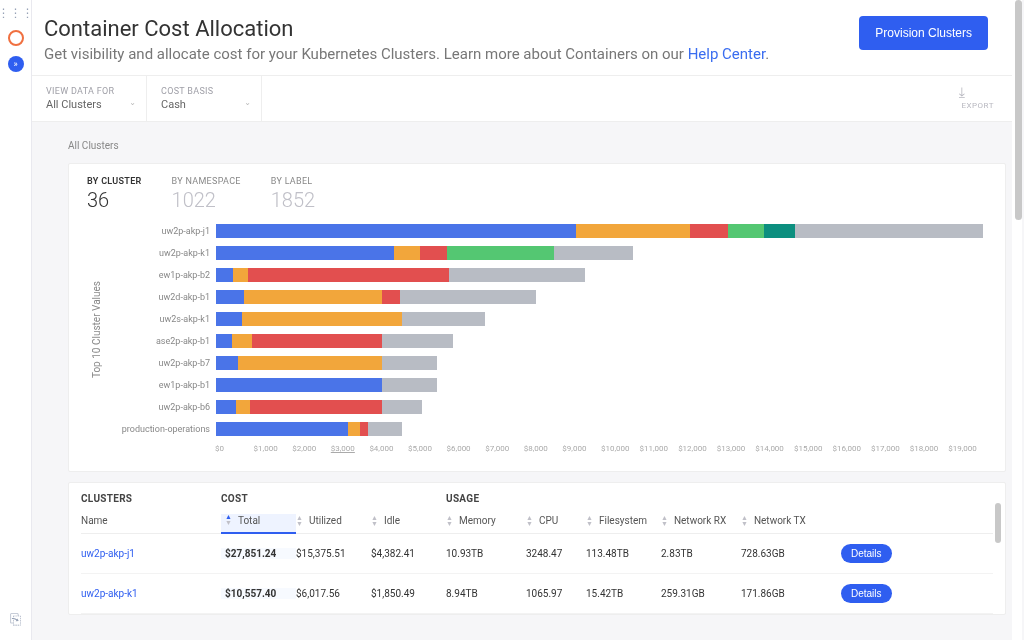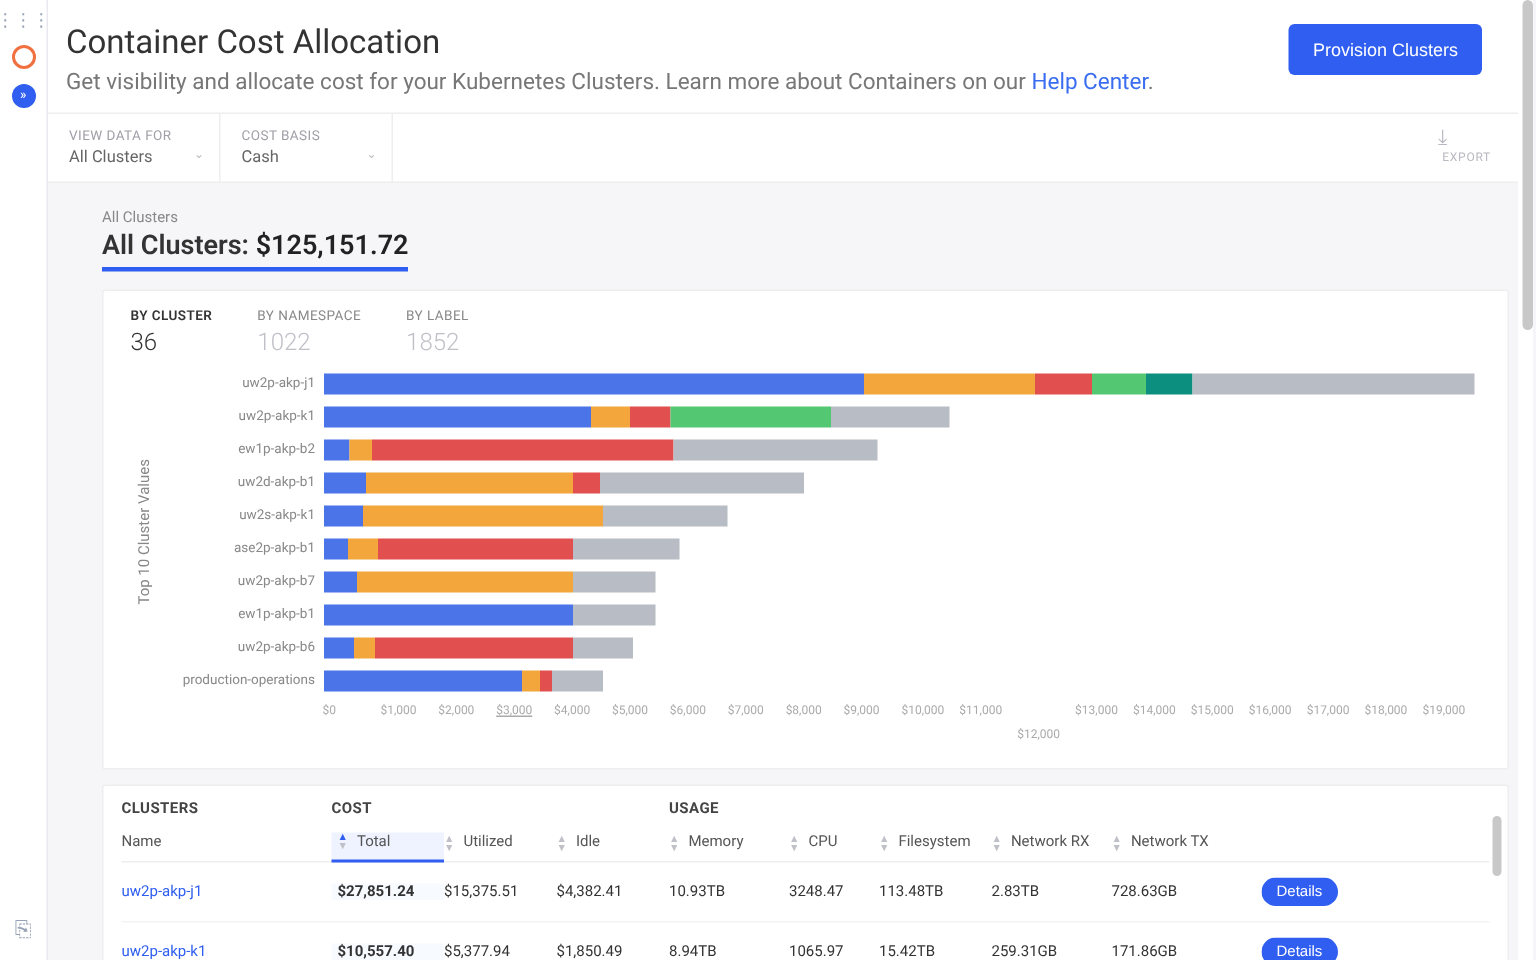--- a/index.html
+++ b/index.html
@@ -81,21 +81,21 @@
   .big-total { font-size:18px; font-weight:600; color:#333; display:inline-block; border-bottom:3px solid #2f5ef0; padding-bottom:4px; }
   .big-total .amt { color:#222; }
   .chart-card {
     background:#fff; margin-top:12px; padding:12px 18px 18px 18px;
     border:1px solid #eee; border-radius:2px;
     position:relative;
   }
   .metric-row { display:flex; gap:30px; margin-bottom:6px;}
   .metric-row .metric { }
   .metric .m-label { font-size:9px; color:#888; letter-spacing:0.3px; }
-  .metric .m-value { font-size:16px; font-weight:300; color:#c0c0c8; margin-top:2px;}
+  .metric .m-value { font-size:20px; font-weight:300; color:#c0c0c8; margin-top:2px;}
   .metric.active .m-label { color:#333; font-weight:600; }
   .metric.active .m-value { color:#333; }
   .chart-wrap { display:flex; margin-top:8px; }
   .y-axis-label {
     writing-mode: vertical-rl; transform: rotate(180deg);
     font-size:10px; color:#888; padding:0 4px; align-self:center;
   }
   .bar-labels { width:110px; }
   .bar-labels .bl { height:22px; display:flex; align-items:center; justify-content:flex-end; font-size:9px; color:#888; padding-right:6px;}
   .bars-area { flex:1; position:relative; }
@@ -185,23 +185,20 @@
       <div class="chev">⌄</div>
     </div>
     <div class="export-cell">
       <div class="eicon">⤓</div>
       <div class="elabel">EXPORT</div>
     </div>
   </div>
 
   <div class="content-area">
     <div class="crumb">All Clusters</div>
-    <div class="big-total">
-      <span>All Clusters: </span><span class="amt">$125,151.72</span>
-    </div>
 
     <div class="chart-card">
       <div class="metric-row" id="metric-row">
           <div class="metric active">
             <div class="m-label">BY CLUSTER</div>
                  <div class="m-value">36</div>
           </div>
           <div class="metric">
             <div class="m-label">BY NAMESPACE</div>
                  <div class="m-value">1022</div>
@@ -317,21 +314,21 @@
             <div class="xt" style="width: 5%;">$2,000</div>
             <div class="xt" style="width: 5%; text-decoration: underline;">$3,000</div>
             <div class="xt" style="width: 5%;">$4,000</div>
             <div class="xt" style="width: 5%;">$5,000</div>
             <div class="xt" style="width: 5%;">$6,000</div>
             <div class="xt" style="width: 5%;">$7,000</div>
             <div class="xt" style="width: 5%;">$8,000</div>
             <div class="xt" style="width: 5%;">$9,000</div>
             <div class="xt" style="width: 5%;">$10,000</div>
             <div class="xt" style="width: 5%;">$11,000</div>
-            <div class="xt" style="width: 5%; margin-top: 16px;">$12,000</div>
+            <div class="xt" style="width: 5%;">$12,000</div>
             <div class="xt" style="width: 5%;">$13,000</div>
             <div class="xt" style="width: 5%;">$14,000</div>
             <div class="xt" style="width: 5%;">$15,000</div>
             <div class="xt" style="width: 5%;">$16,000</div>
             <div class="xt" style="width: 5%;">$17,000</div>
             <div class="xt" style="width: 5%;">$18,000</div>
             <div class="xt" style="width: 5%;">$19,000</div>
           </div>
       </div>
     </div>
@@ -415,21 +412,21 @@
             <div class="c c-mem">10.93TB</div>
             <div class="c c-cpu">3248.47</div>
             <div class="c c-fs">113.48TB</div>
             <div class="c c-rx">2.83TB</div>
             <div class="c c-tx">728.63GB</div>
             <div class="c c-det"><button class="details-btn">Details</button></div>
           </div>
           <div class="trow">
             <div class="c c-name">uw2p-akp-k1</div>
             <div class="c c-total">$10,557.40</div>
-            <div class="c c-util">$5,377.94</div>
+            <div class="c c-util">$6,017.56</div>
             <div class="c c-idle">$1,850.49</div>
             <div class="c c-mem">8.94TB</div>
             <div class="c c-cpu">1065.97</div>
             <div class="c c-fs">15.42TB</div>
             <div class="c c-rx">259.31GB</div>
             <div class="c c-tx">171.86GB</div>
             <div class="c c-det"><button class="details-btn">Details</button></div>
           </div>
         </div>
     </div>

